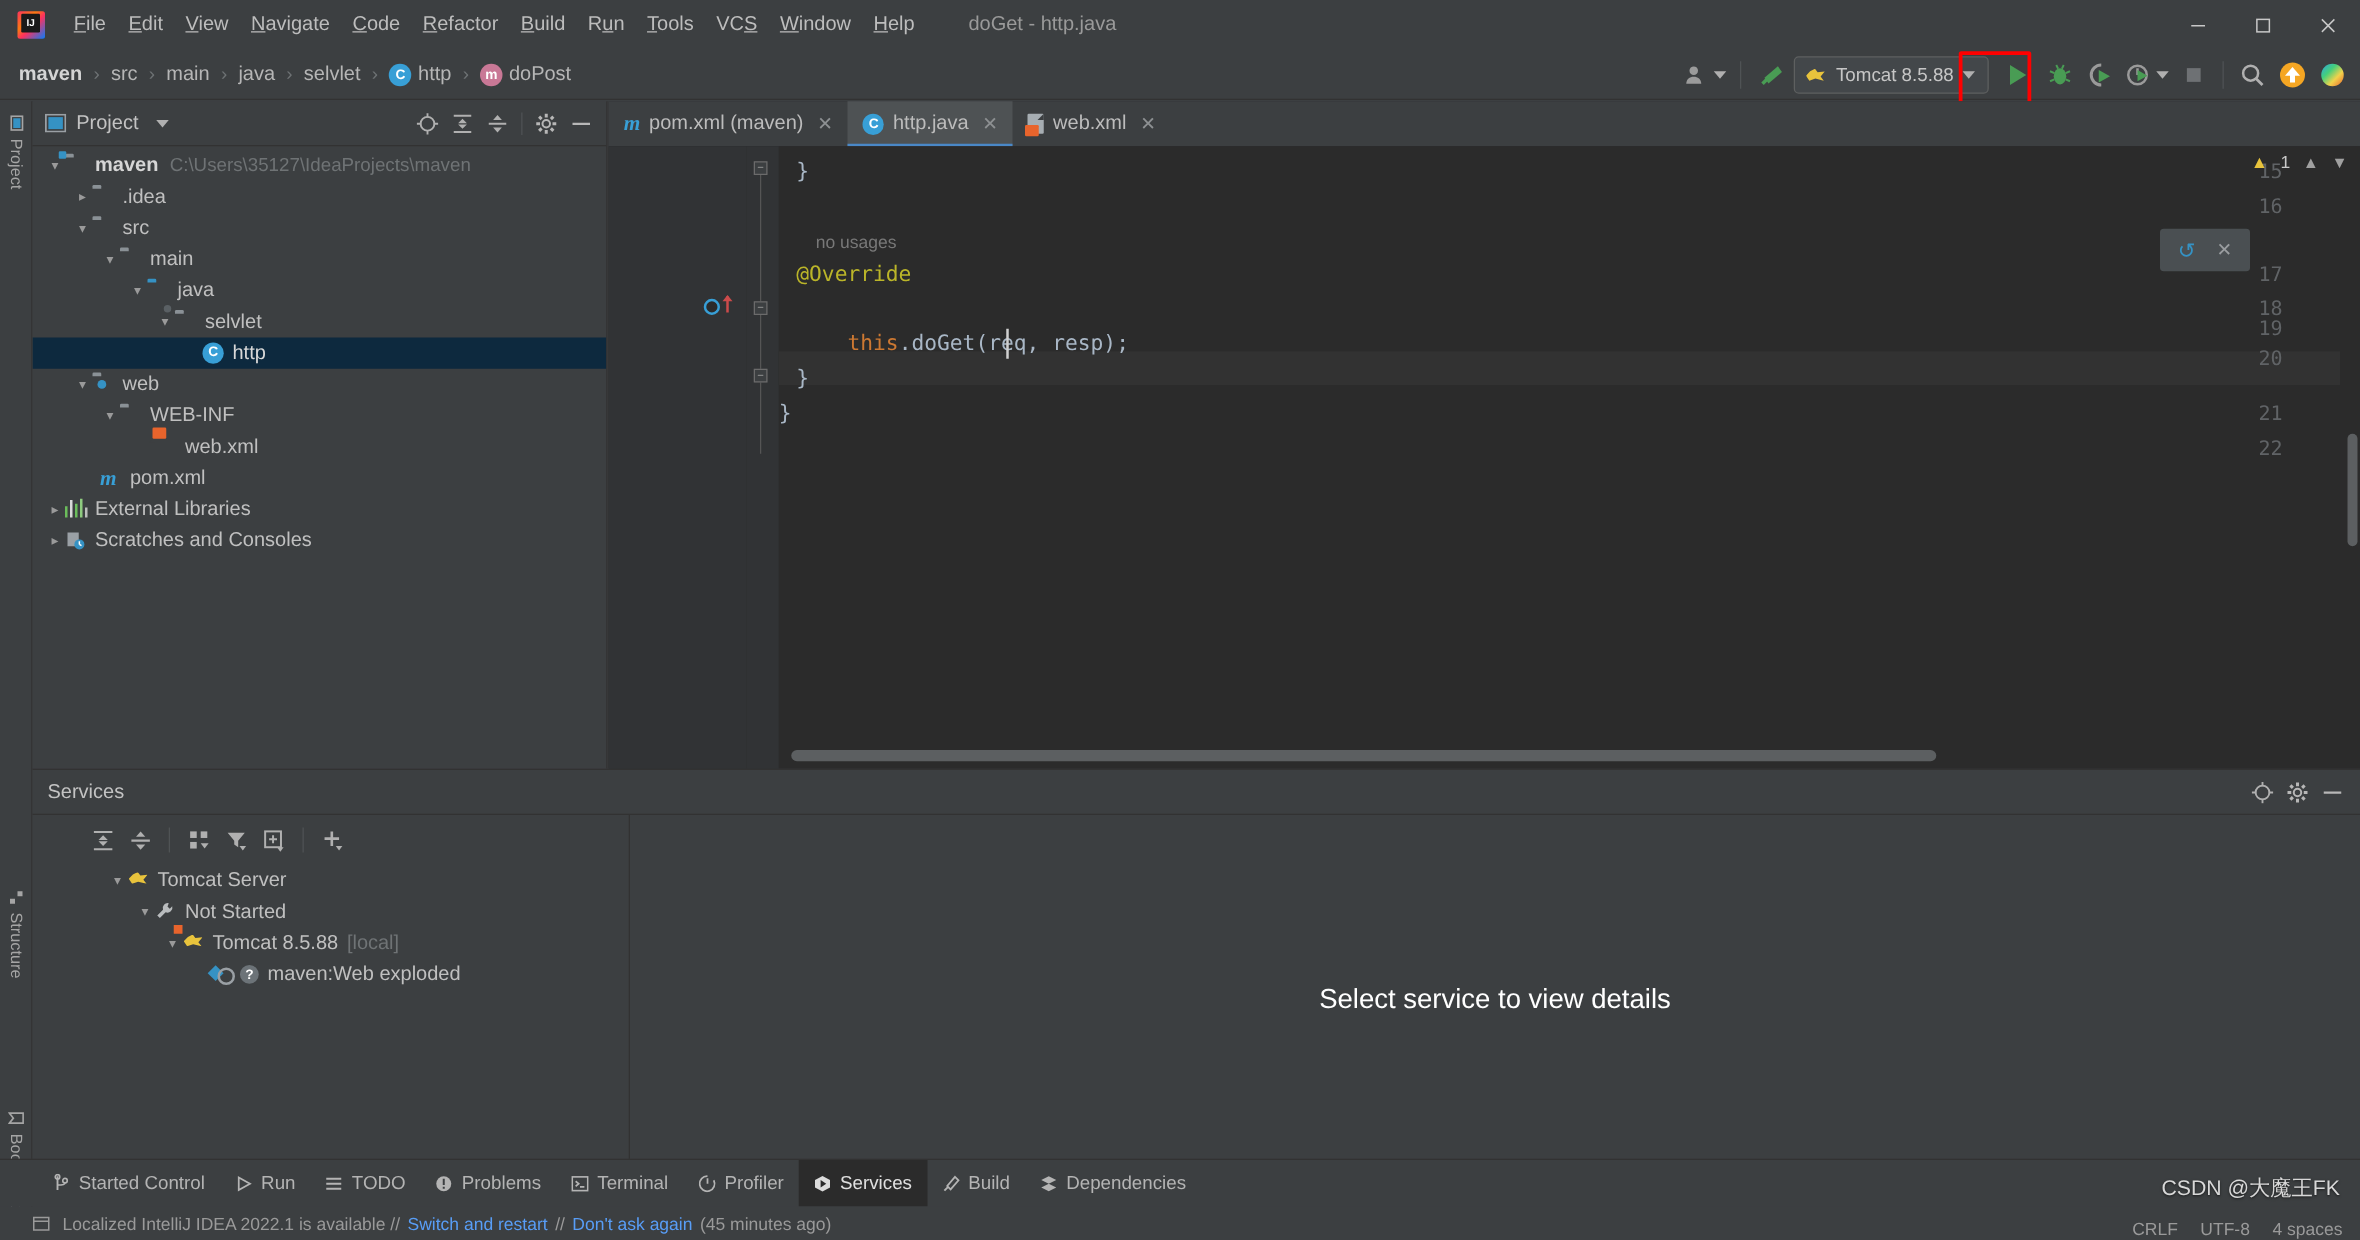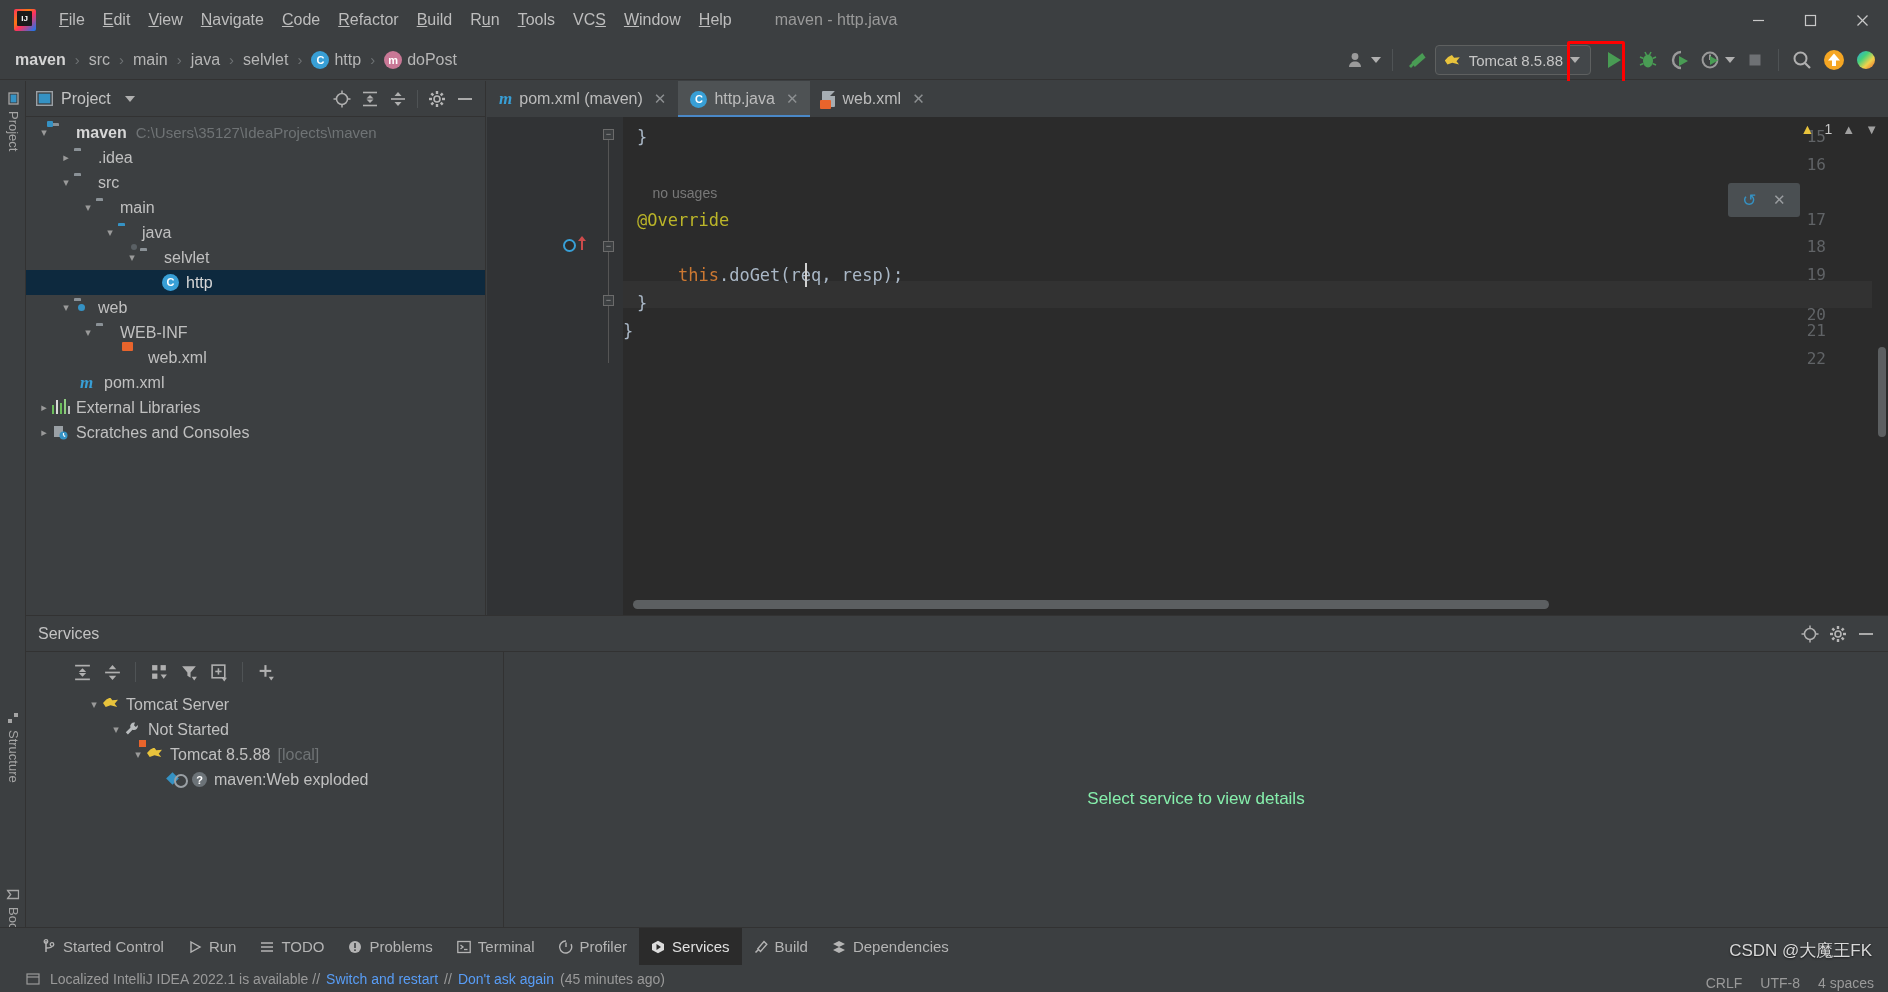--- a/index.html
+++ b/index.html
@@ -256,21 +256,21 @@
     border-bottom: 1px solid #323232;
   }
   .svc-title { font-size: 16px; color: #c3c3c3; }
   .svc-body { position:absolute; top:36px; left:0; right:0; bottom:0; display:flex; }
   .svc-tree-col { width: 478px; border-right: 1px solid #323232; position:relative; }
   .svc-toolbar { height: 40px; display:flex; align-items:center; padding-left: 42px; gap: 2px; }
   .svc-tb-sep { width:1px; height:20px; background:#4f5355; margin:0 7px; }
   .svc-tree { position:absolute; top:40px; left:0; right:0; bottom:0; }
   .svc-empty {
     flex: 1; display:flex; align-items:center; justify-content:center;
-    color: #86efac; font-size: 17px;
+    color: #ffffff; font-size: 22px;
   }
   .svc-row {
     display:flex; align-items:center; height:25px; font-size:16px;
     color:#c0c0c0; white-space:nowrap;
   }
   .dim { color:#6f7375; }
   .deploy-ico { width:17px;height:15px;position:relative; }
   .deploy-ico::before{content:"";position:absolute;left:0;top:3px;width:9px;height:9px;background:#3592c4;transform:rotate(45deg);}
   .deploy-ico::after{content:"";position:absolute;left:6px;top:3px;width:10px;height:10px;border:2px solid #9aa0a5;border-radius:50%;}
   .qmark {
@@ -319,21 +319,21 @@
     <div class="menu-item"><u>V</u>iew</div>
     <div class="menu-item"><u>N</u>avigate</div>
     <div class="menu-item"><u>C</u>ode</div>
     <div class="menu-item"><u>R</u>efactor</div>
     <div class="menu-item"><u>B</u>uild</div>
     <div class="menu-item">R<u>u</u>n</div>
     <div class="menu-item"><u>T</u>ools</div>
     <div class="menu-item">VC<u>S</u></div>
     <div class="menu-item"><u>W</u>indow</div>
     <div class="menu-item"><u>H</u>elp</div>
-    <div class="win-title">maven - http.java</div>
+    <div class="win-title">doGet - http.java</div>
     <div class="win-ctrls">
       <div class="win-btn">
         <svg width="13" height="13" viewBox="0 0 13 13">
             <line x1="1" y1="6.5" x2="12" y2="6.5" stroke="#c8c8c8" stroke-width="1.2"></line>
           </svg>
       </div>
       <div class="win-btn">
         <svg width="13" height="13" viewBox="0 0 13 13">
             <rect x="1.5" y="1.5" width="10" height="10" fill="none" stroke="#c8c8c8" stroke-width="1.2"></rect>
           </svg>
@@ -702,25 +702,25 @@
       <div class="code-line hint" style="top:68px;left:150px;">    no usages</div>
 
       <div class="lineno" style="top:93px;">17</div>
       <div class="code-line" style="top:93px;"><span class="k-ann">@Override</span></div>
 
       <div class="lineno" style="top:120px;">18</div>
       <div class="ovr-ico" style="left:76px;top:122px;"></div>
       <div class="ovr-arrow" style="left:94px;top:120px;"></div>
       <div class="fold-mark" style="left:116px;top:124px;">−</div>
 
-      <div class="lineno" style="top:148px;">19</div>
+      <div class="lineno" style="top:136px;">19</div>
       <div class="code-line" style="top:148px;">    <span class="k-kw">this</span>.<span class="k-def">doGet</span>(req, resp);</div>
       <div class="caret-cursor" style="left:318px;top:146px;height:24px;"></div>
 
-      <div class="lineno" style="top:188px;">20</div>
+      <div class="lineno" style="top:160px;">20</div>
       <div class="fold-mark" style="left:116px;top:178px;">−</div>
       <div class="code-line" style="top:176px;">}</div>
 
       <div class="lineno" style="top:204px;">21</div>
       <div class="code-line" style="top:204px;left:136px;">}</div>
 
       <div class="lineno" style="top:232px;">22</div>
 
       <div class="warn-strip">
         <span class="warn-tri">▲</span>

